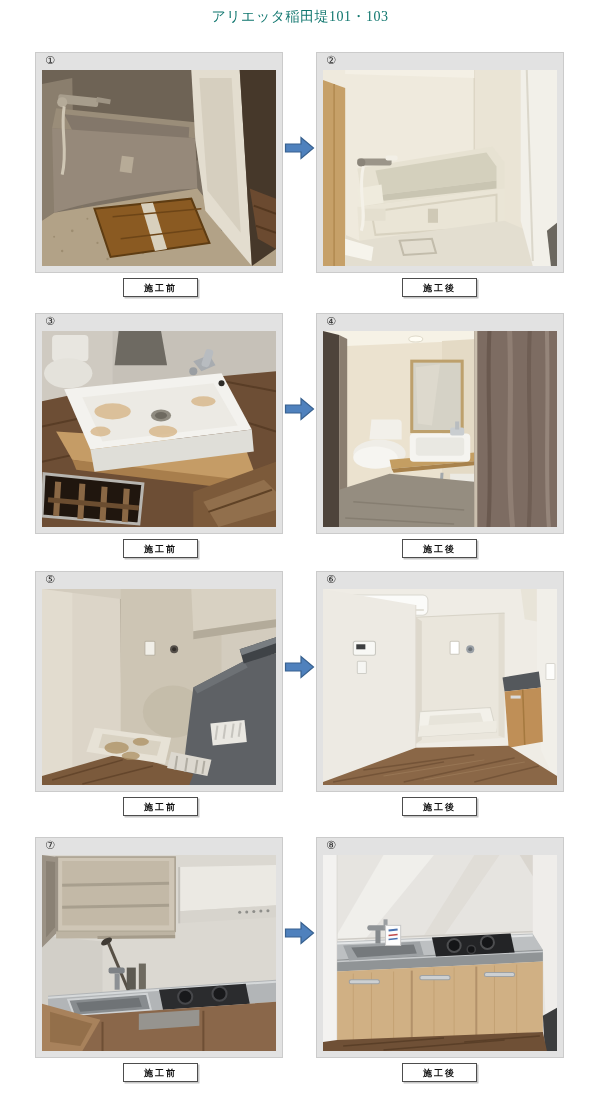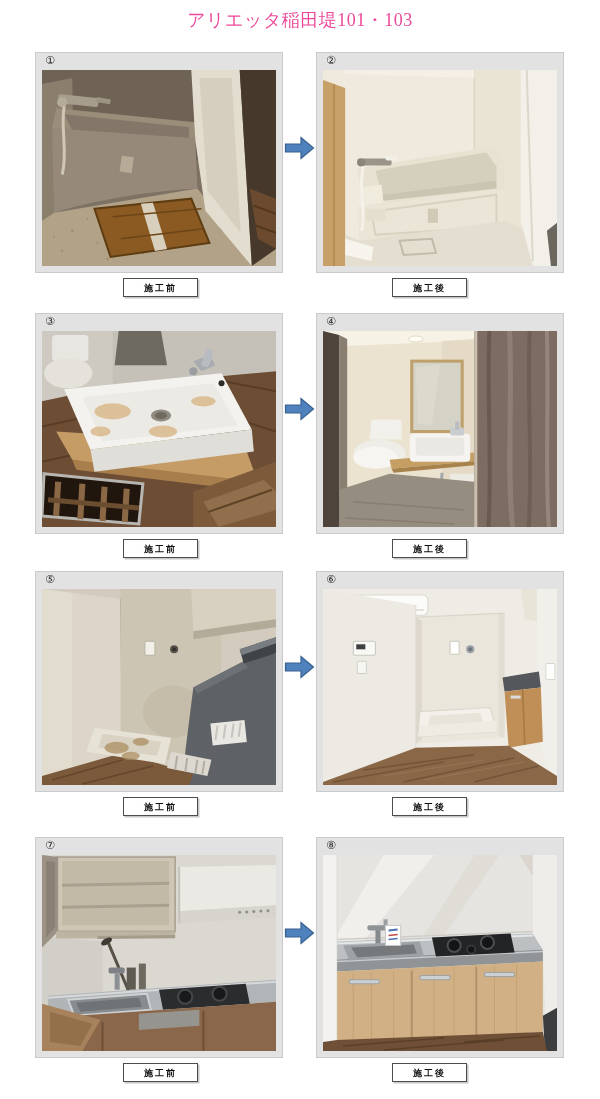--- a/index.html
+++ b/index.html
@@ -1,32 +1,32 @@
 <!DOCTYPE html>
 <html><head>
 <meta charset="utf-8">
 <style>
   html,body{margin:0;padding:0;background:#ffffff;}
   body{width:600px;height:1099px;font-family:"Liberation Serif","DejaVu Serif",serif;}
   #page{position:relative;width:600px;height:1099px;background:#ffffff;overflow:hidden;}
-  .title{position:absolute;top:8px;left:0;width:100%;text-align:center;font-size:18px;color:#ec4899;letter-spacing:.5px;}
+  .title{position:absolute;top:8px;left:0;width:100%;text-align:center;font-size:14px;color:#0f766e;letter-spacing:.5px;}
   .row{position:absolute;left:0;width:600px;height:250px;}
   .row.r1{top:52px}.row.r2{top:313px}.row.r3{top:571px}.row.r4{top:837px}
   .panel{position:absolute;top:0;width:248px;height:221px;background:#e2e2e2;border:1px solid #cbcbcb;box-sizing:border-box;}
   .panel.b{left:35px}.panel.a{left:316px}
   .num{position:absolute;top:1px;left:9px;font-size:11px;color:#2b2b2b;font-family:"DejaVu Sans",sans-serif;}
   .photo{position:absolute;left:6px;top:17px;width:234px;height:196px;overflow:hidden;background:#cfcabf;}
   .photo svg{display:block;width:100%;height:100%;}
   .arrow{position:absolute;left:284px;top:83px;width:31px;height:26px;}
   .arrow svg{display:block;width:100%;height:100%;}
   .arrow path{stroke:#38618f;stroke-width:1.2;}
   .cap{position:absolute;top:226px;width:75px;height:19px;background:#ffffff;border:1px solid #4d4d4d;
        box-shadow:1.5px 1.5px 0 #c6c6c6;font-size:9px;font-weight:bold;color:#111;
        text-align:center;line-height:18px;letter-spacing:2px;box-sizing:border-box;}
-  .cap.b{left:123px}.cap.a{left:392px}
+  .cap.b{left:123px}.cap.a{left:402px}
 </style>
 </head>
 <body>
 
 <div id="page">
   <div class="title">アリエッタ稲田堤101・103</div>
 
   <div class="row r1">
     <div class="panel b">
       <span class="num">①</span>

